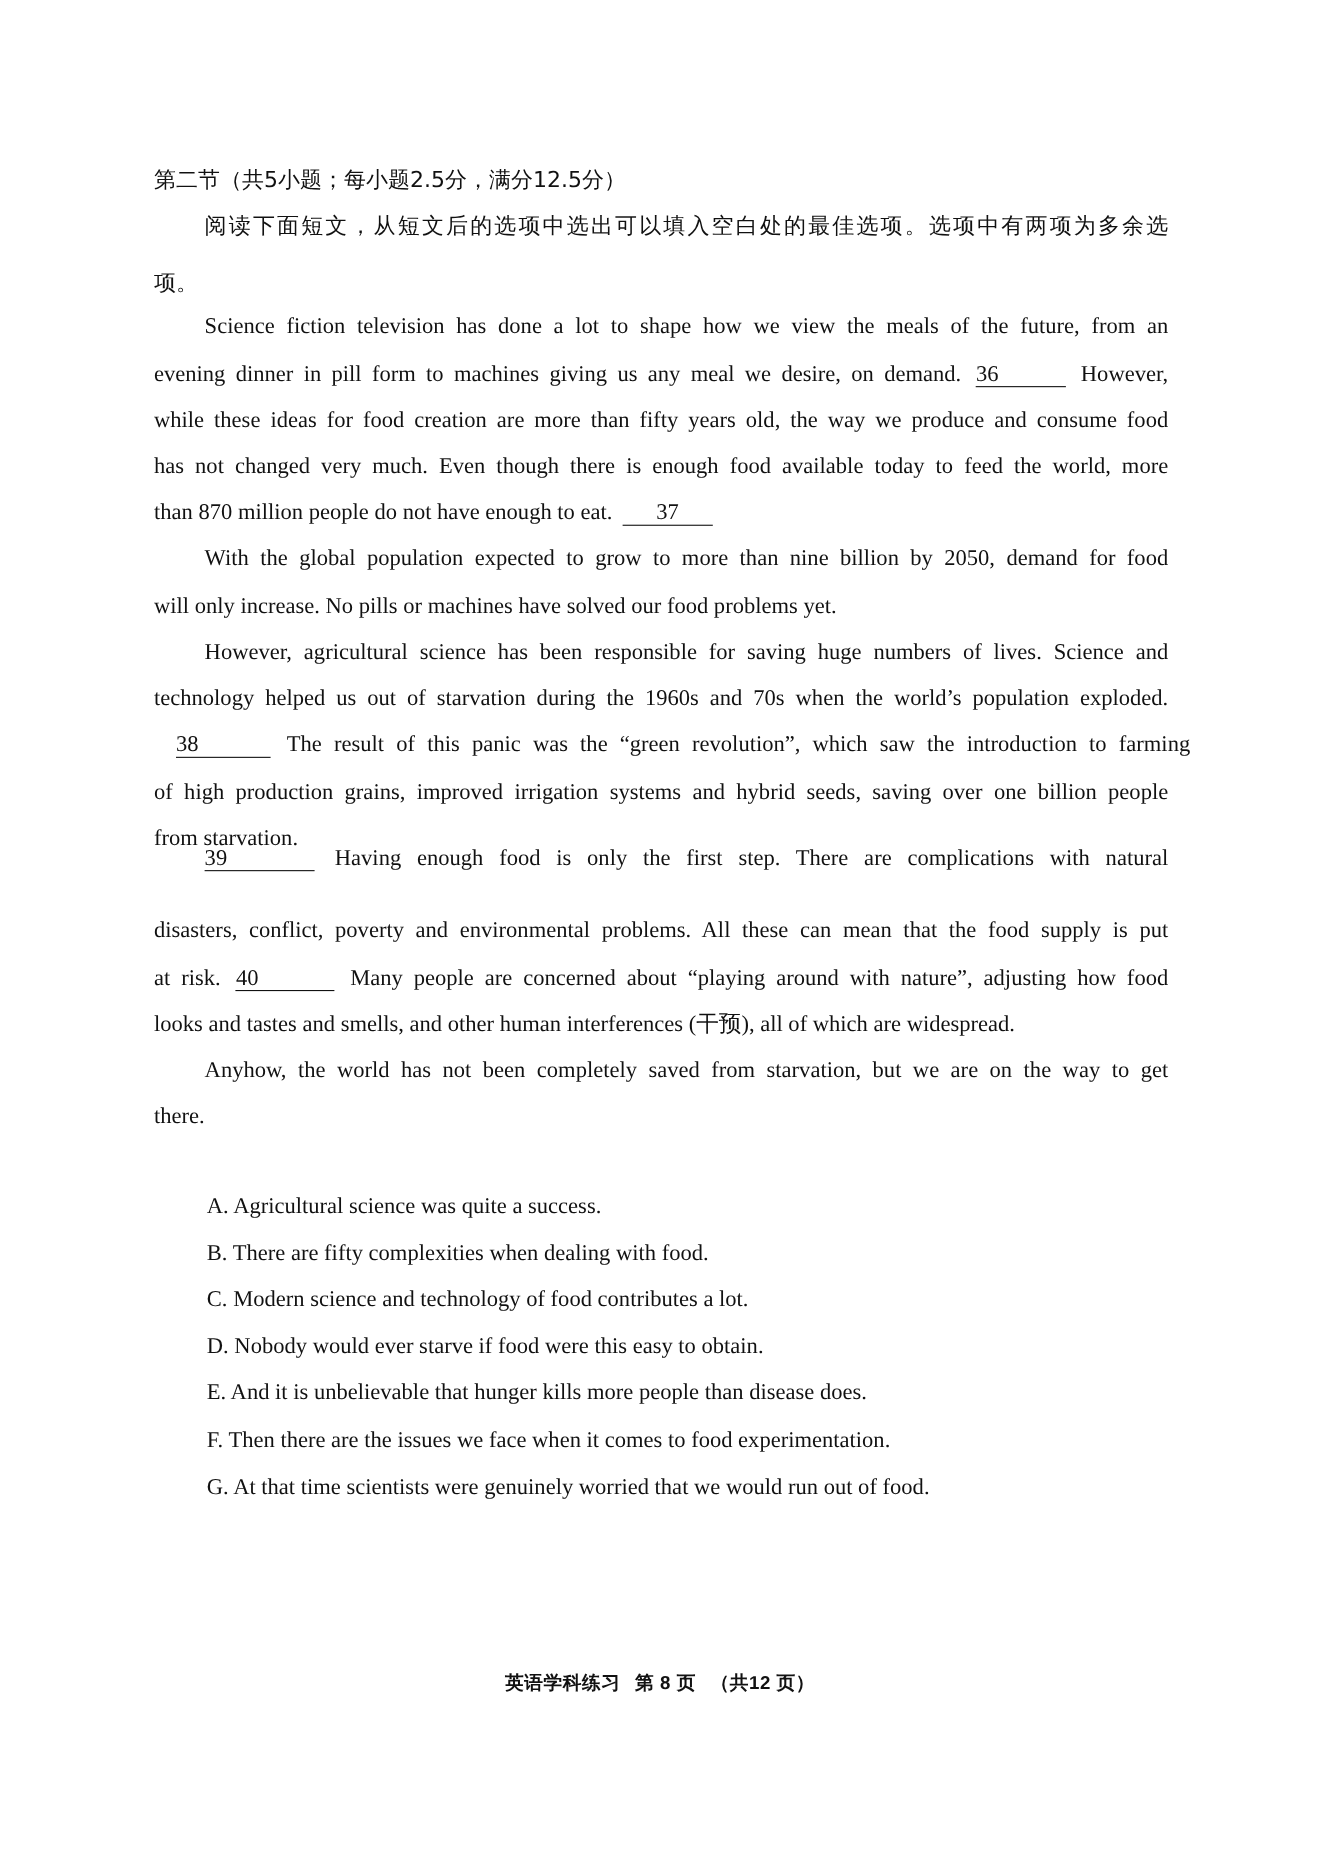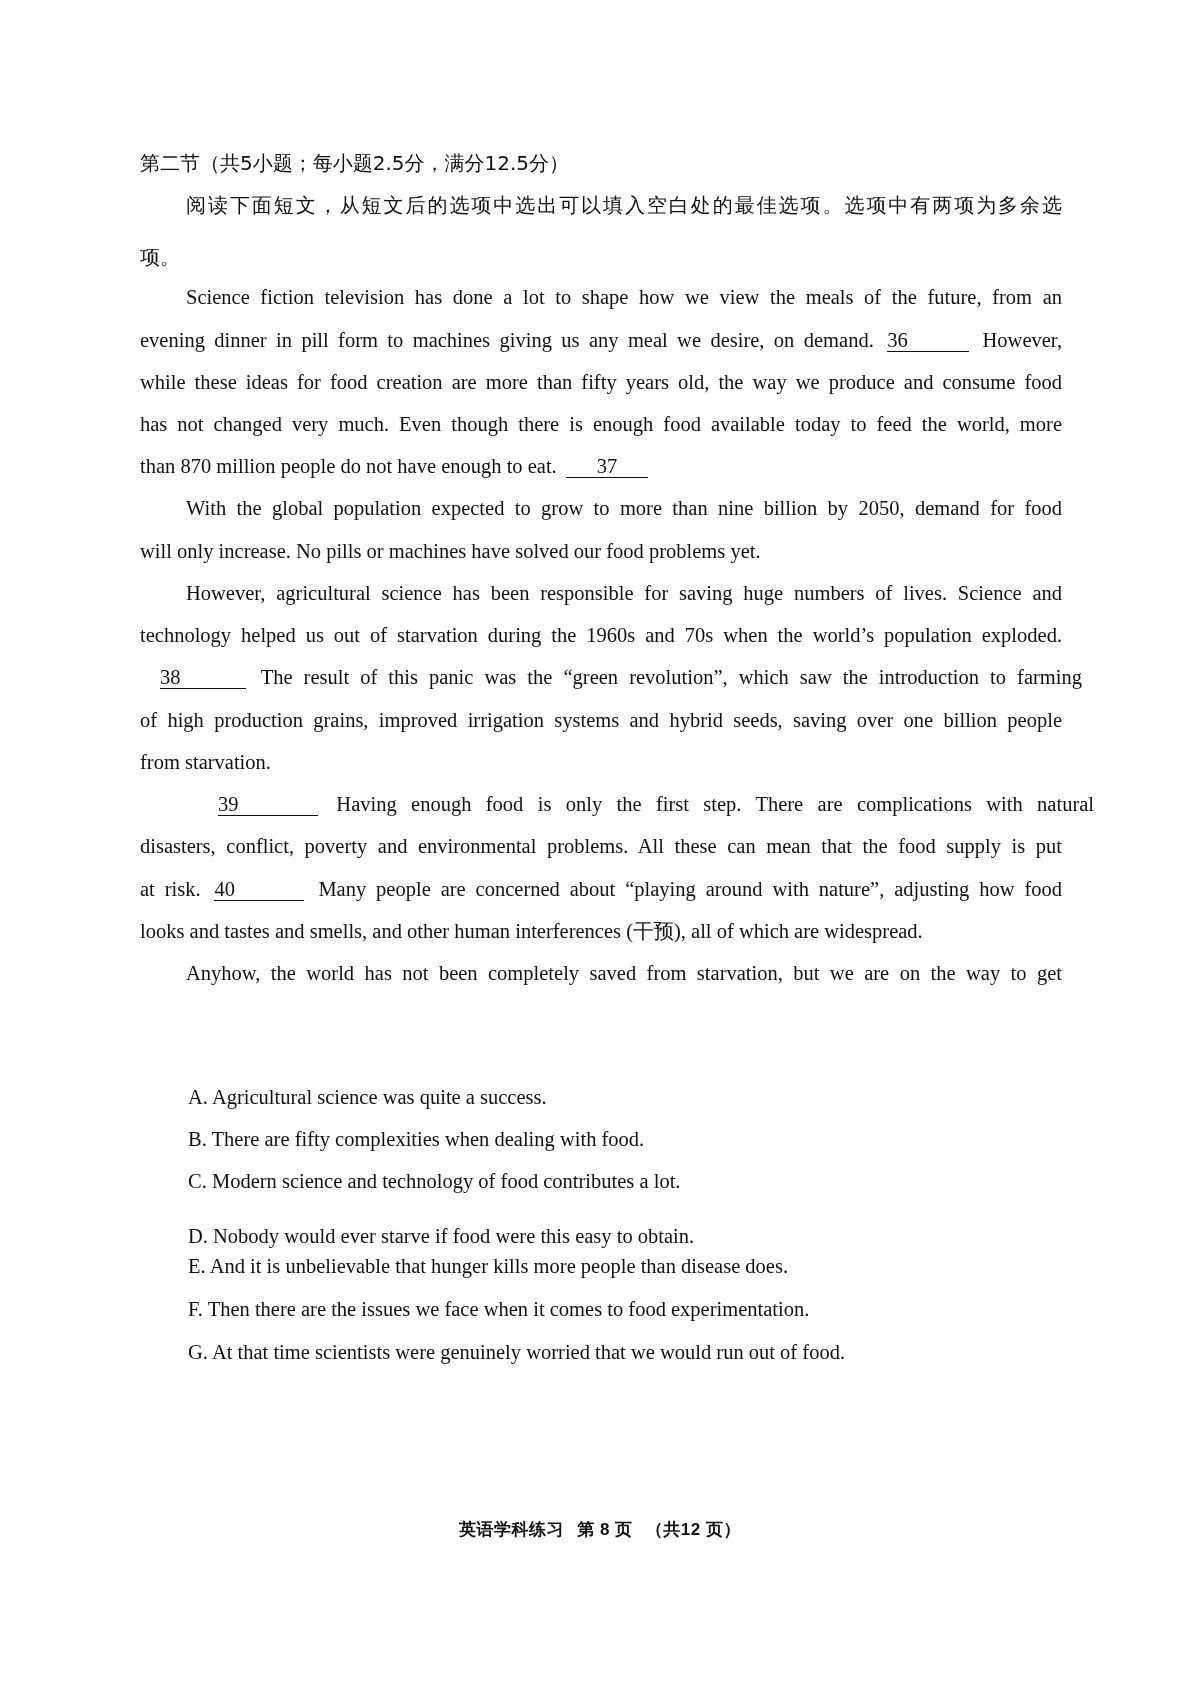--- a/index.html
+++ b/index.html
@@ -49,47 +49,48 @@
 
   <div class="line indent just" style="top:579px;">However, agricultural science has been responsible for saving huge numbers of lives. Science and</div>
   <div class="line just" style="top:621px;">technology helped us out of starvation during the 1960s and 70s when the world’s population exploded.</div>
   <div class="line just" style="top:663px;margin-left:20px;">
     <span class="blank b38" style="margin-left:0;">38</span>
     <span>The result of this panic was the “green revolution”, which saw the introduction to farming</span>
   </div>
   <div class="line just" style="top:706px;">of high production grains, improved irrigation systems and hybrid seeds, saving over one billion people</div>
   <div class="line" style="top:748px;">from starvation.</div>
 
-  <div class="line indent just" style="top:790px;margin-left:32px;">
+  <div class="line indent just" style="top:766px;">
     <span class="blank b39" style="margin-left:0;">39</span>
     <span>Having enough food is only the first step. There are complications with natural</span>
   </div>
   <div class="line just" style="top:832px;">disasters, conflict, poverty and environmental problems. All these can mean that the food supply is put</div>
   <div class="line just" style="top:875px;">
     <span>at risk.</span>
     <span class="blank b40">40</span>
     <span>Many people are concerned about “playing around with nature”, adjusting how food</span>
   </div>
   <div class="line" style="top:917px;">looks and tastes and smells, and other human interferences (干预), all of which are widespread.</div>
 
   <div class="line indent just" style="top:959px;">Anyhow, the world has not been completely saved from starvation, but we are on the way to get</div>
+  <div class="line" style="top:1001px;">there.</div>
 
   <div class="opt" style="top:1083px;">
     <span>A.</span>
     <span>Agricultural science was quite a success.</span>
   </div>
   <div class="opt" style="top:1125px;">
     <span>B.</span>
     <span>There are fifty complexities when dealing with food.</span>
   </div>
   <div class="opt" style="top:1167px;">
     <span>C.</span>
     <span>Modern science and technology of food contributes a lot.</span>
   </div>
-  <div class="opt" style="top:1210px;margin-top:12px;">
+  <div class="opt" style="top:1210px;">
     <span>D.</span>
     <span>Nobody would ever starve if food were this easy to obtain.</span>
   </div>
   <div class="opt" style="top:1252px;">
     <span>E.</span>
     <span>And it is unbelievable that hunger kills more people than disease does.</span>
   </div>
   <div class="opt" style="top:1295px;">
     <span>F.</span>
     <span>Then there are the issues we face when it comes to food experimentation.</span>

